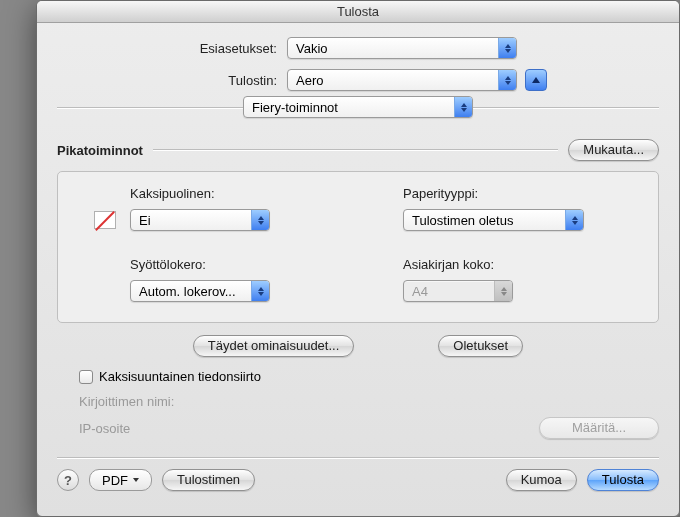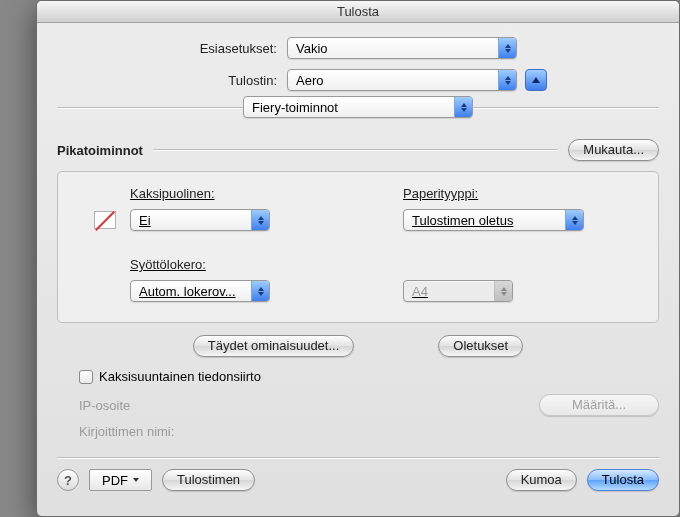--- a/index.html
+++ b/index.html
@@ -160,21 +160,20 @@
 
   .panel {
     border: 1px solid #bfbfbf;
     border-radius: 5px;
     background: #efefef;
     padding: 14px 22px 20px 22px;
     display: grid;
     grid-template-columns: 50px 1fr 40px 1fr;
     row-gap: 8px;
     align-items: center;
-    text-decoration: underline;
   }
   .panel .lbl { grid-column: 2; color:#222; }
   .panel .lbl.r { grid-column: 4; }
   .panel .ctl { grid-column: 2; }
   .panel .ctl.r { grid-column: 4; }
   .panel .icon-cell { grid-column:1; display:flex;justify-content:center;}
   .duplex-icon {
     width: 22px; height: 18px;
     border:1px solid #b0b0b0;
     background:#fff;
@@ -222,21 +221,21 @@
     padding-bottom: 2px;
   }
   .help-btn {
     width:22px;height:22px;border-radius:11px;
     background:linear-gradient(#fefefe,#dcdcdc);
     border:1px solid #9a9a9a;
     display:flex;align-items:center;justify-content:center;
     color:#555;font-weight:bold;
   }
   .pdf-btn {
-    height:22px;padding:0 12px;border:1px solid #9a9a9a;border-radius:2px;
+    height:22px;padding:0 12px;border:1px solid #9a9a9a;border-radius:10px;
     background:linear-gradient(#fff,#e7e7e7);
     display:flex;align-items:center;gap:5px;
   }
   .pdf-btn .tri-down{border-top-color:#333;}
 </style>
 </head>
 <body>
 
 <div class="window">
   <div class="titlebar">Tulosta</div>
@@ -310,20 +309,21 @@
           <span class="sel-cap">
               <span class="tri-up"></span>
               <span class="tri-down"></span>
             </span>
         </div>
       </div>
 
       <div style="grid-column:1/5;height:10px"></div>
 
       <div class="lbl">Syöttölokero:</div>
+      <div class="lbl r">Asiakirjan koko:</div>
 
       <div></div>
       <div class="ctl">
         <div class="aqua-select" style="width:140px">
           <span class="sel-text">Autom. lokerov...</span>
           <span class="sel-cap">
               <span class="tri-up"></span>
               <span class="tri-down"></span>
             </span>
         </div>
@@ -344,26 +344,26 @@
       <div class="aqua-button">Täydet ominaisuudet...</div>
       <div class="aqua-button">Oletukset</div>
     </div>
 
     <div class="checkbox-row">
       <div class="aqua-checkbox"></div>
       <span>Kaksisuuntainen tiedonsiirto</span>
     </div>
 
     <div class="dim-row">
+      <span class="dim-label" style="width:auto">Kirjoittimen nimi:</span>
+    </div>
+    <div class="dim-row">
       <span class="dim-label">IP-osoite</span>
       <span class="spacer"></span>
       <div class="aqua-button disabled" style="width:120px;text-align:center">Määritä...</div>
-    </div>
-    <div class="dim-row">
-      <span class="dim-label" style="width:auto">Kirjoittimen nimi:</span>
     </div>
 
     <div class="bottom-hr"></div>
 
     <div class="footer">
       <div class="help-btn">
         <span>?</span>
       </div>
       <div class="pdf-btn">
         <span>PDF</span>

